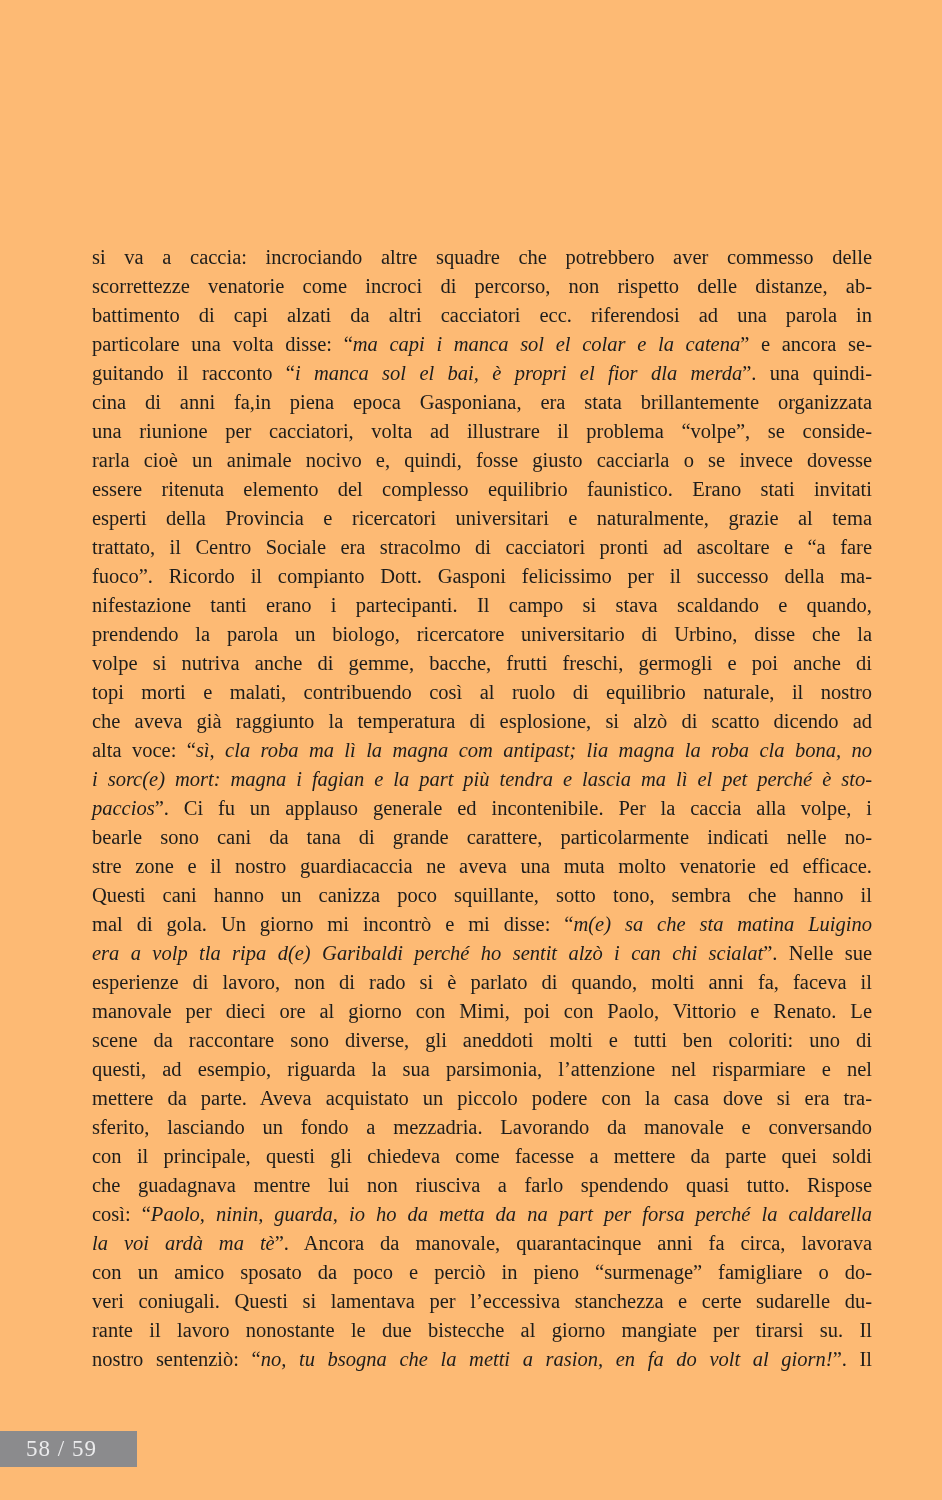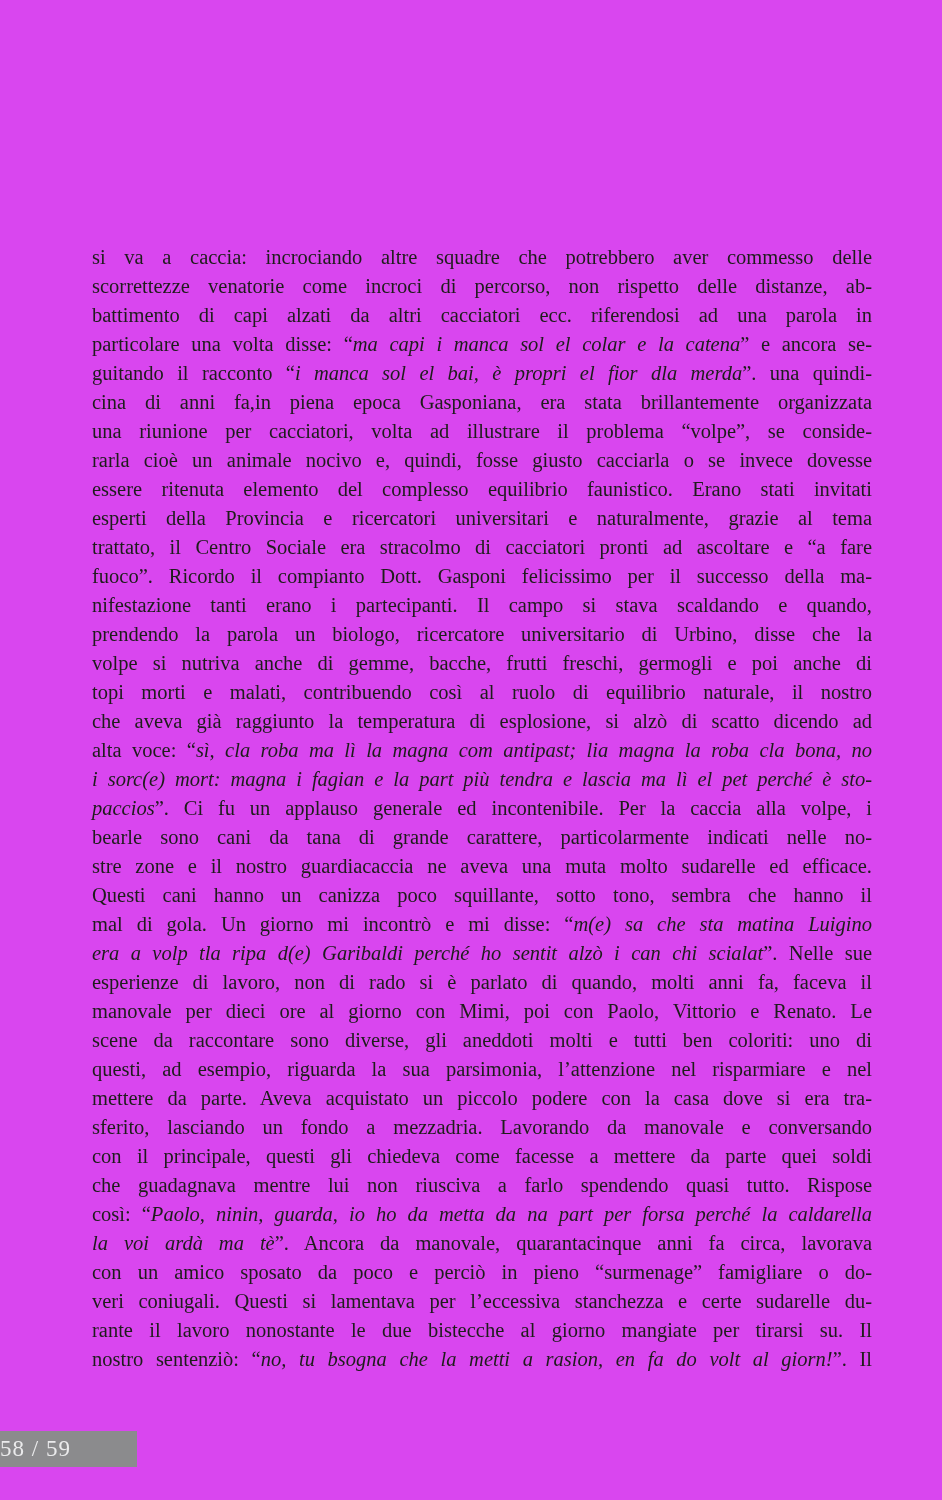--- a/index.html
+++ b/index.html
@@ -39,29 +39,29 @@
     left: 0;
     top: 1431px;
     width: 137px;
     height: 36px;
     box-sizing: border-box;
     background: #8b8b8d;
     color: #ebebec;
     font-family: "Liberation Serif", serif;
     font-size: 23px;
     line-height: 36px;
-    text-align: left;
+    text-align: center;
     padding-right: 14px;
     letter-spacing: 1px;
   }
 </style>
 </head>
 <body>
 
-<div class="page" style="background: #d946ef;">
+<div class="page" style="background: #fdba74;">
   <div class="text-block" style="color: rgb(30, 29, 27);">
       <div class="text-line"><span>si va a caccia: incrociando altre squadre che potrebbero aver commesso delle</span></div>
       <div class="text-line"><span>scorrettezze venatorie come incroci di percorso, non rispetto delle distanze, ab-</span></div>
       <div class="text-line"><span>battimento di capi alzati da altri cacciatori ecc. riferendosi ad una parola in</span></div>
       <div class="text-line"><span>particolare una volta disse: “</span><span class="it">ma capi i manca sol el colar e la catena</span><span>” e ancora se-</span></div>
       <div class="text-line"><span>guitando il racconto “</span><span class="it">i manca sol el bai, è propri el fior dla merda</span><span>”. una quindi-</span></div>
       <div class="text-line"><span>cina di anni fa,in piena epoca Gasponiana, era stata brillantemente organizzata</span></div>
       <div class="text-line"><span>una riunione per cacciatori, volta ad illustrare il problema “volpe”, se conside-</span></div>
       <div class="text-line"><span>rarla cioè un animale nocivo e, quindi, fosse giusto cacciarla o se invece dovesse</span></div>
       <div class="text-line"><span>essere ritenuta elemento del complesso equilibrio faunistico. Erano stati invitati</span></div>
@@ -70,21 +70,21 @@
       <div class="text-line"><span>fuoco”. Ricordo il compianto Dott. Gasponi felicissimo per il successo della ma-</span></div>
       <div class="text-line"><span>nifestazione tanti erano i partecipanti. Il campo si stava scaldando e quando,</span></div>
       <div class="text-line"><span>prendendo la parola un biologo, ricercatore universitario di Urbino, disse che la</span></div>
       <div class="text-line"><span>volpe si nutriva anche di gemme, bacche, frutti freschi, germogli e poi anche di</span></div>
       <div class="text-line"><span>topi morti e malati, contribuendo così al ruolo di equilibrio naturale, il nostro</span></div>
       <div class="text-line"><span>che aveva già raggiunto la temperatura di esplosione, si alzò di scatto dicendo ad</span></div>
       <div class="text-line"><span>alta voce: “</span><span class="it">sì, cla roba ma lì la magna com antipast; lia magna la roba cla bona, no</span></div>
       <div class="text-line"><span class="it">i sorc(e) mort: magna i fagian e la part più tendra e lascia ma lì el pet perché è sto-</span></div>
       <div class="text-line"><span class="it">paccios</span><span>”. Ci fu un applauso generale ed incontenibile. Per la caccia alla volpe, i</span></div>
       <div class="text-line"><span>bearle sono cani da tana di grande carattere, particolarmente indicati nelle no-</span></div>
-      <div class="text-line"><span>stre zone e il nostro guardiacaccia ne aveva una muta molto sudarelle ed efficace.</span></div>
+      <div class="text-line"><span>stre zone e il nostro guardiacaccia ne aveva una muta molto venatorie ed efficace.</span></div>
       <div class="text-line"><span>Questi cani hanno un canizza poco squillante, sotto tono, sembra che hanno il</span></div>
       <div class="text-line"><span>mal di gola. Un giorno mi incontrò e mi disse: “</span><span class="it">m(e) sa che sta matina Luigino</span></div>
       <div class="text-line"><span class="it">era a volp tla ripa d(e) Garibaldi perché ho sentit alzò i can chi scialat</span><span>”. Nelle sue</span></div>
       <div class="text-line"><span>esperienze di lavoro, non di rado si è parlato di quando, molti anni fa, faceva il</span></div>
       <div class="text-line"><span>manovale per dieci ore al giorno con Mimi, poi con Paolo, Vittorio e Renato. Le</span></div>
       <div class="text-line"><span>scene da raccontare sono diverse, gli aneddoti molti e tutti ben coloriti: uno di</span></div>
       <div class="text-line"><span>questi, ad esempio, riguarda la sua parsimonia, l’attenzione nel risparmiare e nel</span></div>
       <div class="text-line"><span>mettere da parte. Aveva acquistato un piccolo podere con la casa dove si era tra-</span></div>
       <div class="text-line"><span>sferito, lasciando un fondo a mezzadria. Lavorando da manovale e conversando</span></div>
       <div class="text-line"><span>con il principale, questi gli chiedeva come facesse a mettere da parte quei soldi</span></div>

